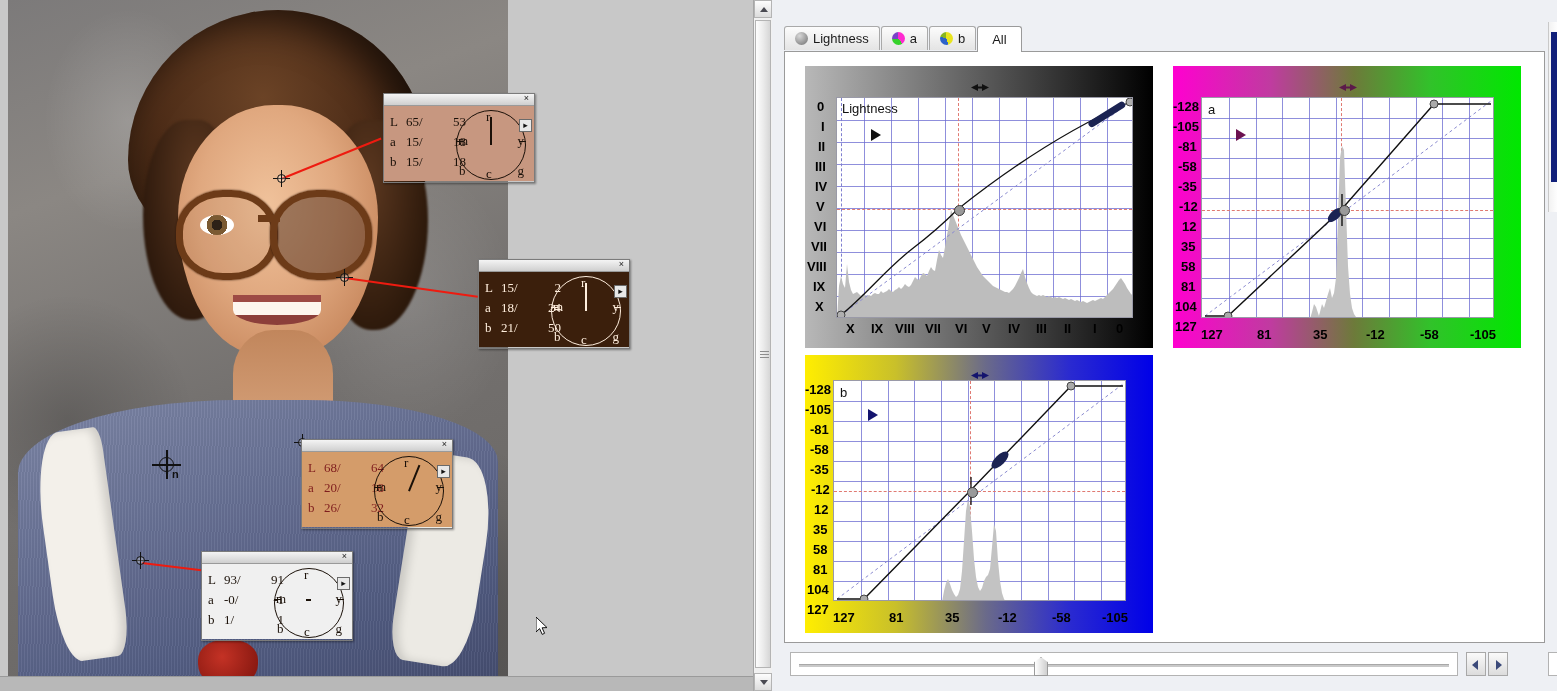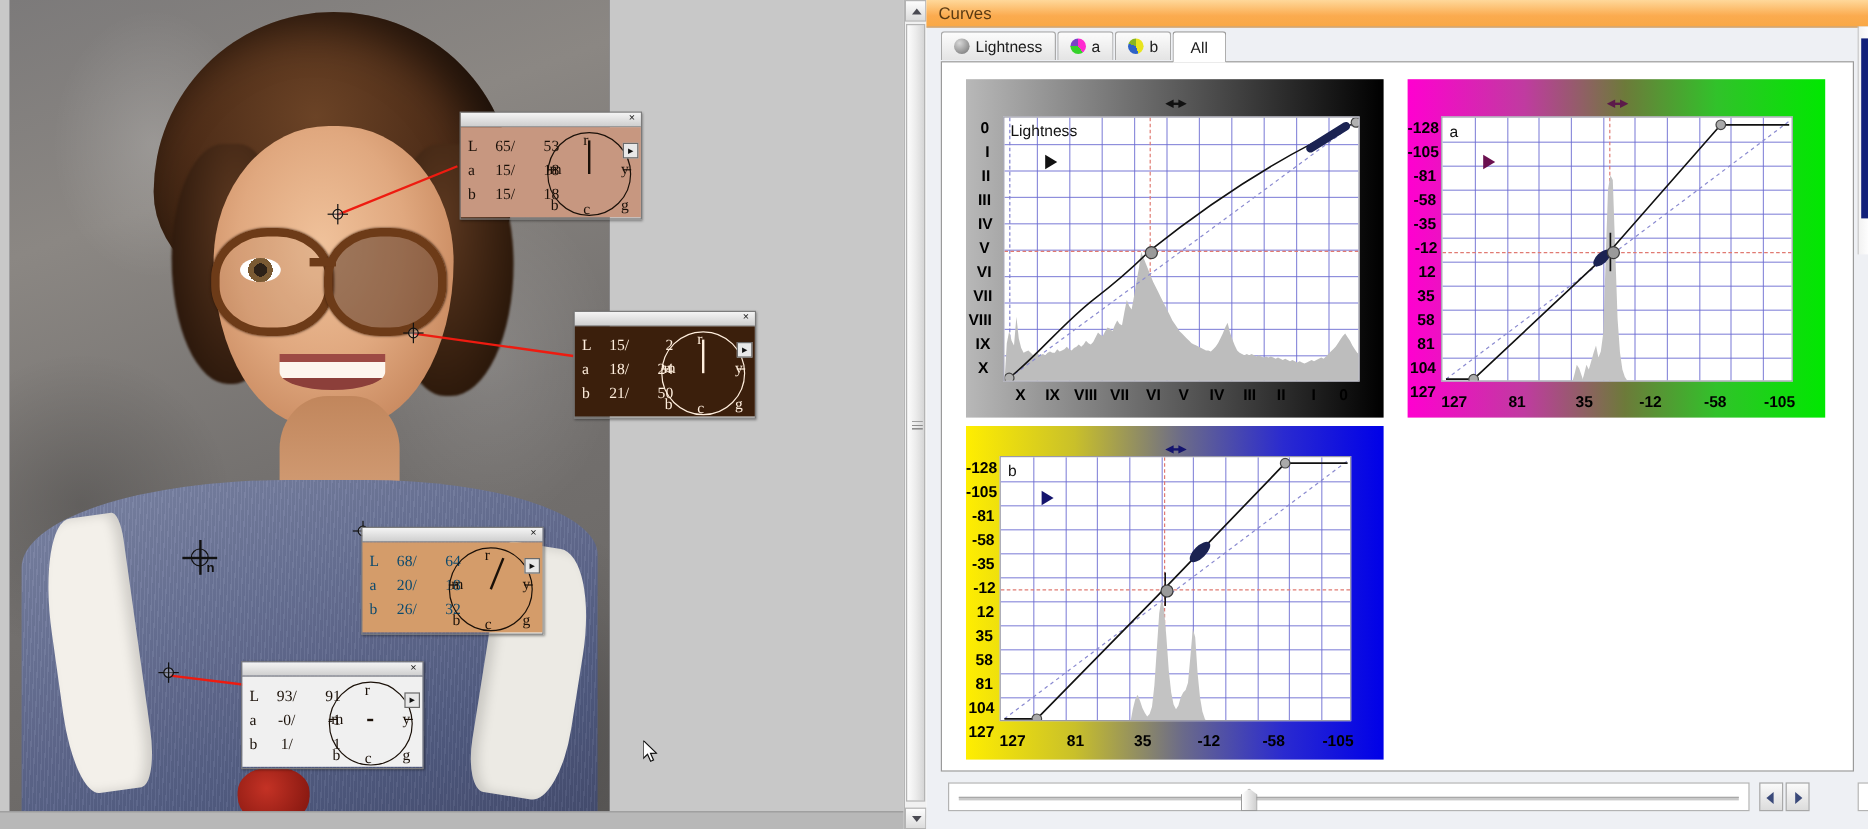--- a/index.html
+++ b/index.html
@@ -73,21 +73,21 @@
   
   .popup{position:absolute;border:1px solid #7b7b7b;box-shadow:1px 1px 2px rgba(0,0,0,.4);}
   .popup .tbar{height:11px;background:linear-gradient(180deg,#f4f4f4,#cfcfcf);
      border-bottom:1px solid #9a9a9a;position:relative;}
   .popup .clsx{position:absolute;right:2px;top:-1px;width:11px;height:11px;
      font:9px "Liberation Sans",sans-serif;line-height:11px;text-align:center;color:#222;}
   .popup .body{position:relative;height:75px;}
   .popup .nums{position:absolute;left:6px;top:6px;font:13px "Liberation Serif",serif;line-height:20px;}
   .popup .nums .rw{white-space:pre;}
   .popup .nums .ch{display:inline-block;width:16px;}
-  .popup .nums .v1{display:inline-block;width:30px;text-align:center;}
+  .popup .nums .v1{display:inline-block;width:30px;text-align:left;}
   .popup .nums .v2{display:inline-block;width:30px;text-align:right;}
   .wheel{position:absolute;right:8px;top:4px;width:68px;height:68px;border-radius:50%;
      border:1px solid rgba(0,0,0,.45);}
   .wheel span{position:absolute;font:13px "Liberation Serif",serif;}
   .wheel .w-r{left:29px;top:-2px;}
   .wheel .w-y{right:1px;top:22px;}
   .wheel .w-g{right:1px;bottom:0px;}
   .wheel .w-c{left:29px;bottom:-3px;}
   .wheel .w-b{left:2px;bottom:0px;}
   .wheel .w-m{left:1px;top:22px;}
@@ -264,21 +264,21 @@
         </div>
         <div class="minibtn">▸</div>
       </div>
     </div>
 
     <div class="popup" id="pu2" style="left:301px;top:439px;width:150px;height:88px;">
       <div class="tbar">
         <div class="clsx">×</div>
       </div>
       <div class="body" style="background: rgb(212, 156, 106); color: rgb(26, 16, 8);">
-        <div class="nums" style="color: #0c4a6e;">
+        <div class="nums" style="color: #7f1d1d;">
           <div class="rw"><span class="ch">L</span><span class="v1">68/</span><span class="v2">64</span></div>
           <div class="rw"><span class="ch">a</span><span class="v1">20/</span><span class="v2">18</span></div>
           <div class="rw"><span class="ch">b</span><span class="v1">26/</span><span class="v2">32</span></div>
         </div>
         <div class="wheel" style="color: rgb(26, 16, 8); border-color: rgb(26, 16, 8);">
           <span class="w-r">r</span>
           <span class="w-y">y</span>
           <span class="w-g">g</span>
           <span class="w-c">c</span>
           <span class="w-b">b</span>
@@ -330,23 +330,20 @@
     <div class="thumb">
       <div class="grip"></div>
     </div>
     <div class="arr dn">
         <div class="tri"></div>
       </div>
   </div>
 
   <div id="curvesWin">
 
-    <div id="titleBar">
-      <div class="t">Curves</div>
-    </div>
 
     <div id="tabs">
       <div class="tab">
         <span class="tabico" style="background:radial-gradient(circle at 35% 30%,#d8d8d8,#6e6e6e);"></span><span>Lightness</span>
       </div>
       <div class="tab">
         <span class="tabico" style="background:conic-gradient(#ff2ad0 0 40%,#35d22a 40% 75%,#7a42c8 75% 100%);"></span><span>a</span>
       </div>
       <div class="tab">
         <span class="tabico" style="background:conic-gradient(#e8e41e 0 45%,#2f63c8 45% 80%,#88b520 80% 100%);"></span><span>b</span>

